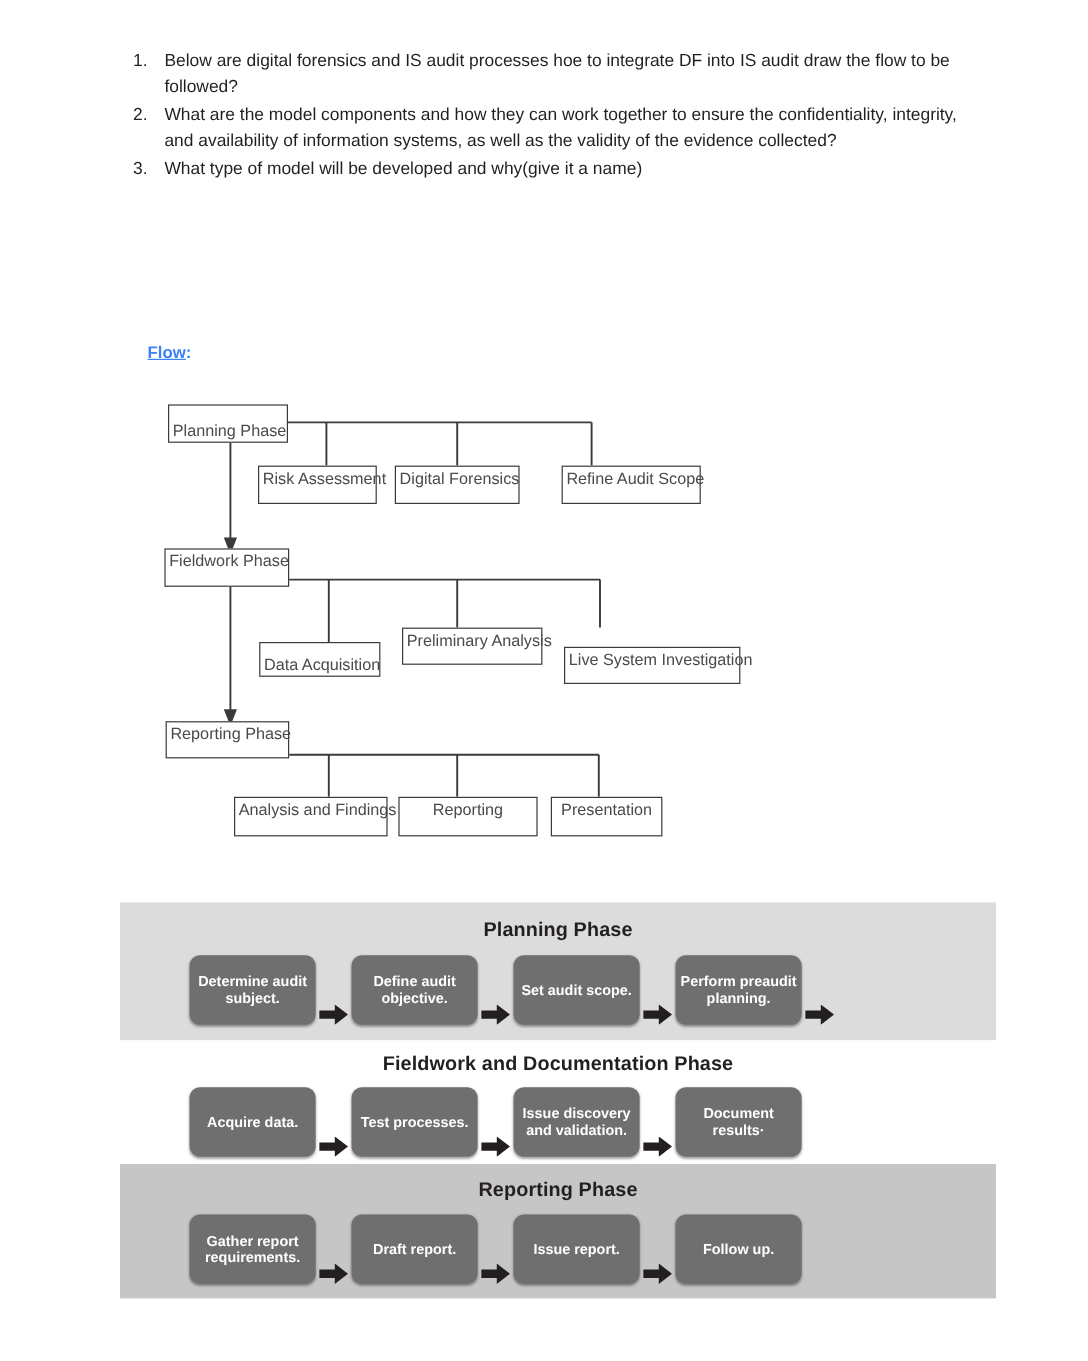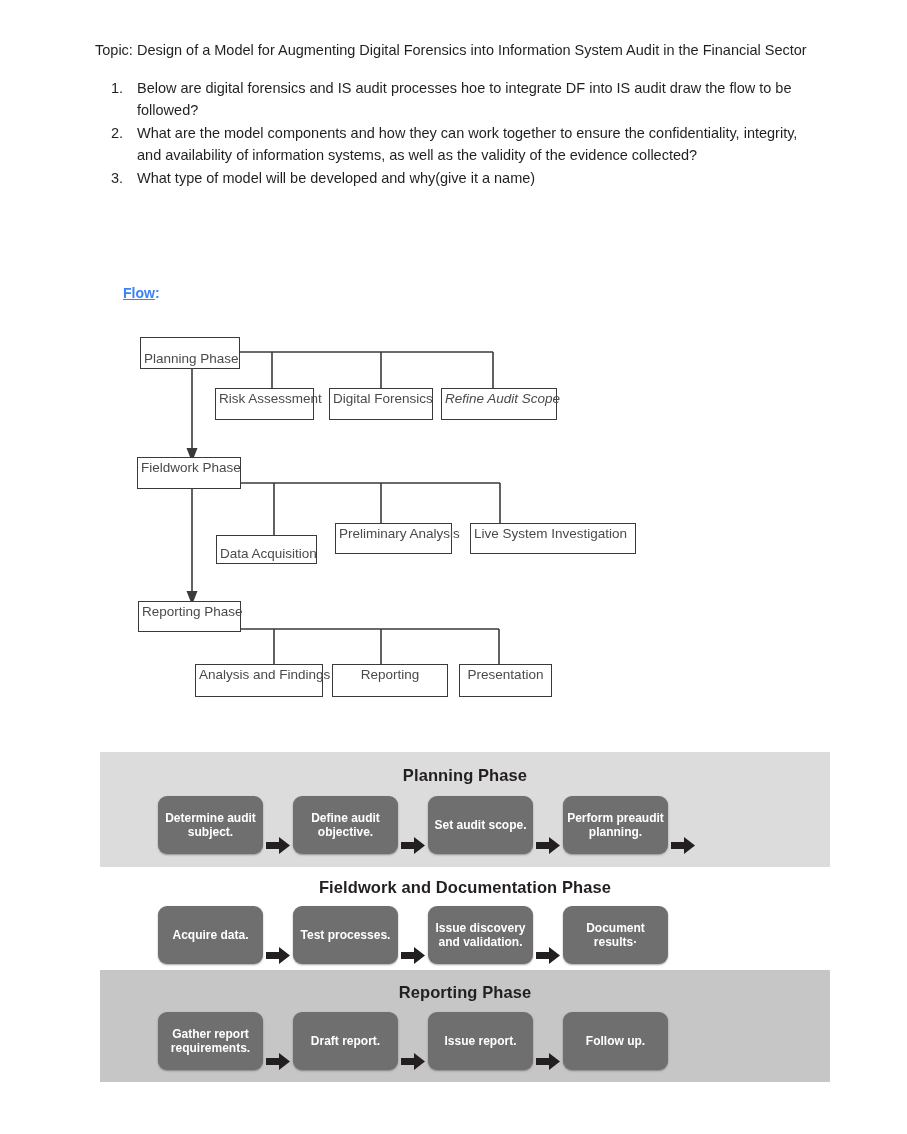--- a/index.html
+++ b/index.html
@@ -110,21 +110,20 @@
     align-items:center;
     justify-content:center;
     flex:0 0 30px;
   }
   .arrow svg{display:block;}
 </style>
 </head>
 <body>
 
 <div class="doc-text">
-  <p class="topic">Topic: Design of a Model for Augmenting Digital Forensics into Information System Audit in the Financial Sector</p>
   <ol class="qlist">
     <li>Below are digital forensics and IS audit processes hoe to integrate DF into IS audit draw the flow to be followed?</li>
     <li>What are the model components and how they can work together to ensure the confidentiality, integrity, and availability of information systems, as well as the validity of the evidence collected?</li>
     <li>What type of model will be developed and why(give it a name)</li>
   </ol>
 </div>
 
 <div class="flow-label"><u>Flow</u><span class="colon">:</span></div>
 
 <svg class="linediag" width="907" height="1134" viewBox="0 0 907 1134">
@@ -157,34 +156,34 @@
 
 <div class="nodebox nb-bottom" style="left:140px;top:337px;width:100px;height:32px;">
   <span>Planning Phase</span>
 </div>
 <div class="nodebox nb-top" style="left:215px;top:388px;width:99px;height:32px;">
   <span>Risk Assessment</span>
 </div>
 <div class="nodebox nb-top" style="left:329px;top:388px;width:104px;height:32px;">
   <span>Digital Forensics</span>
 </div>
-<div class="nodebox nb-top" style="left:441px;top:388px;width:116px;height:32px;font-style:italic;">
+<div class="nodebox nb-top" style="left:468px;top:388px;width:116px;height:32px;">
   <span>Refine Audit Scope</span>
 </div>
 
 <div class="nodebox nb-top" style="left:137px;top:457px;width:104px;height:32px;">
   <span>Fieldwork Phase</span>
 </div>
 <div class="nodebox nb-bottom" style="left:216px;top:535px;width:101px;height:29px;">
   <span>Data Acquisition</span>
 </div>
 <div class="nodebox nb-top" style="left:335px;top:523px;width:117px;height:31px;">
   <span>Preliminary Analysis</span>
 </div>
-<div class="nodebox nb-top" style="left:470px;top:523px;width:166px;height:31px;">
+<div class="nodebox nb-top" style="left:470px;top:539px;width:147px;height:31px;">
   <span>Live System Investigation</span>
 </div>
 
 <div class="nodebox nb-top" style="left:138px;top:601px;width:103px;height:31px;">
   <span>Reporting Phase</span>
 </div>
 <div class="nodebox nb-top" style="left:195px;top:664px;width:128px;height:33px;padding-left:28px;">
   <span>Analysis and Findings</span>
 </div>
 <div class="nodebox nb-top nb-center" style="left:332px;top:664px;width:116px;height:33px;">

